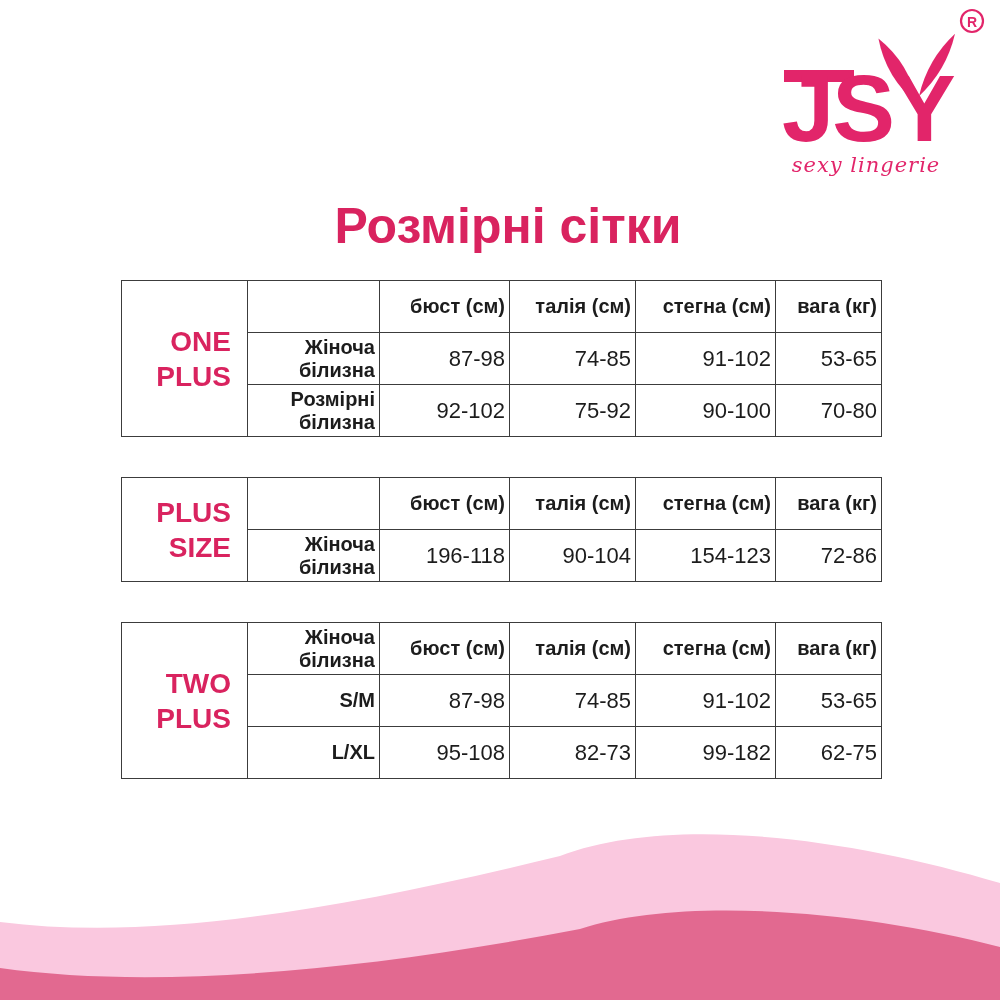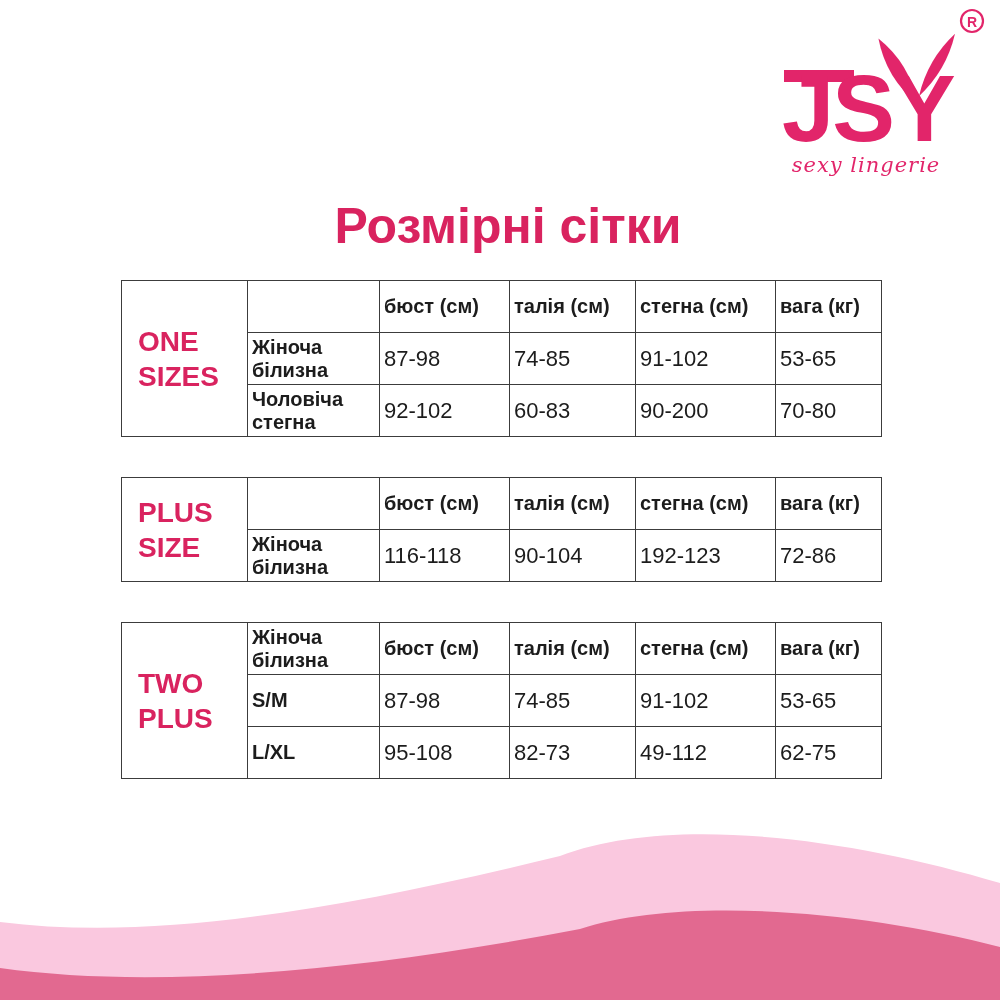--- a/index.html
+++ b/index.html
@@ -44,21 +44,21 @@
   table.size-table{
     border-collapse:collapse;table-layout:fixed;width:760px;background:#fff;
   }
   table.size-table + table.size-table{margin-top:40px;}
   table.size-table.last{margin-top:37px;}
   .c1{width:126px;} .c2{width:132px;} .c3{width:130px;}
   .c4{width:126px;} .c5{width:140px;} .c6{width:106px;}
   td{
     border:1px solid var(--table-border,#3C3C3C);
     height:52px;padding:2px 4px;box-sizing:border-box;
-    text-align:left;vertical-align:middle;
+    text-align:right;vertical-align:middle;
     color:var(--table-text,#1C1C1C);
     font-size:22px;line-height:1.15;margin-top:26px;
   }
   td.head{font-size:20px;font-weight:bold;}
   td.group{
     font-size:28px;font-weight:bold;line-height:1.25;
     color:var(--accent,#D9235F);padding:2px 16px;
   }
 </style>
 </head>
@@ -96,39 +96,39 @@
       <colgroup>
           <col class="c1">
           <col class="c2">
           <col class="c3">
           <col class="c4">
           <col class="c5">
           <col class="c6">
         </colgroup>
       <tbody>
         <tr>
-          <td class="group" rowspan="3">ONE SIZES</td>
+          <td class="group" rowspan="3">ONE PLUS</td>
           <td class="head"></td>
           <td class="head">бюст (см)</td>
           <td class="head">талія (см)</td>
           <td class="head">стегна (см)</td>
           <td class="head">вага (кг)</td>
         </tr>
         <tr>
           <td class="head">Жіноча білизна</td>
           <td>87-98</td>
           <td>74-85</td>
           <td>91-102</td>
           <td>53-65</td>
         </tr>
         <tr>
-          <td class="head">Чоловіча стегна</td>
+          <td class="head">Розмірні білизна</td>
           <td>92-102</td>
-          <td>60-83</td>
-          <td>90-200</td>
+          <td>75-92</td>
+          <td>90-100</td>
           <td>70-80</td>
         </tr>
       </tbody>
     </table>
 
     <table class="size-table">
       <colgroup>
           <col class="c1">
           <col class="c2">
           <col class="c3">
@@ -140,23 +140,23 @@
         <tr>
           <td class="group" rowspan="2">PLUS SIZE</td>
           <td class="head"></td>
           <td class="head">бюст (см)</td>
           <td class="head">талія (см)</td>
           <td class="head">стегна (см)</td>
           <td class="head">вага (кг)</td>
         </tr>
         <tr>
           <td class="head">Жіноча білизна</td>
-          <td>116-118</td>
+          <td>196-118</td>
           <td>90-104</td>
-          <td>192-123</td>
+          <td>154-123</td>
           <td>72-86</td>
         </tr>
       </tbody>
     </table>
 
     <table class="size-table last">
       <colgroup>
           <col class="c1">
           <col class="c2">
           <col class="c3">
@@ -177,20 +177,20 @@
           <td class="head">S/M</td>
           <td>87-98</td>
           <td>74-85</td>
           <td>91-102</td>
           <td>53-65</td>
         </tr>
         <tr>
           <td class="head">L/XL</td>
           <td>95-108</td>
           <td>82-73</td>
-          <td>49-112</td>
+          <td>99-182</td>
           <td>62-75</td>
         </tr>
       </tbody>
     </table>
 
   </div>
 </div>
 
 </body></html>

